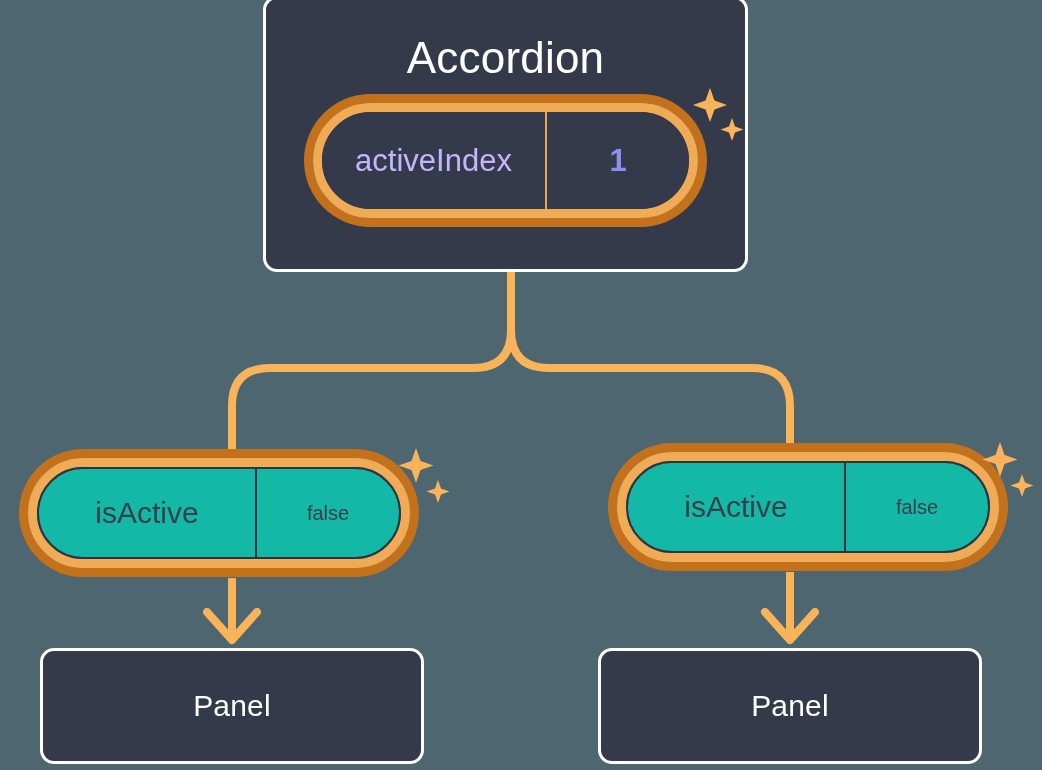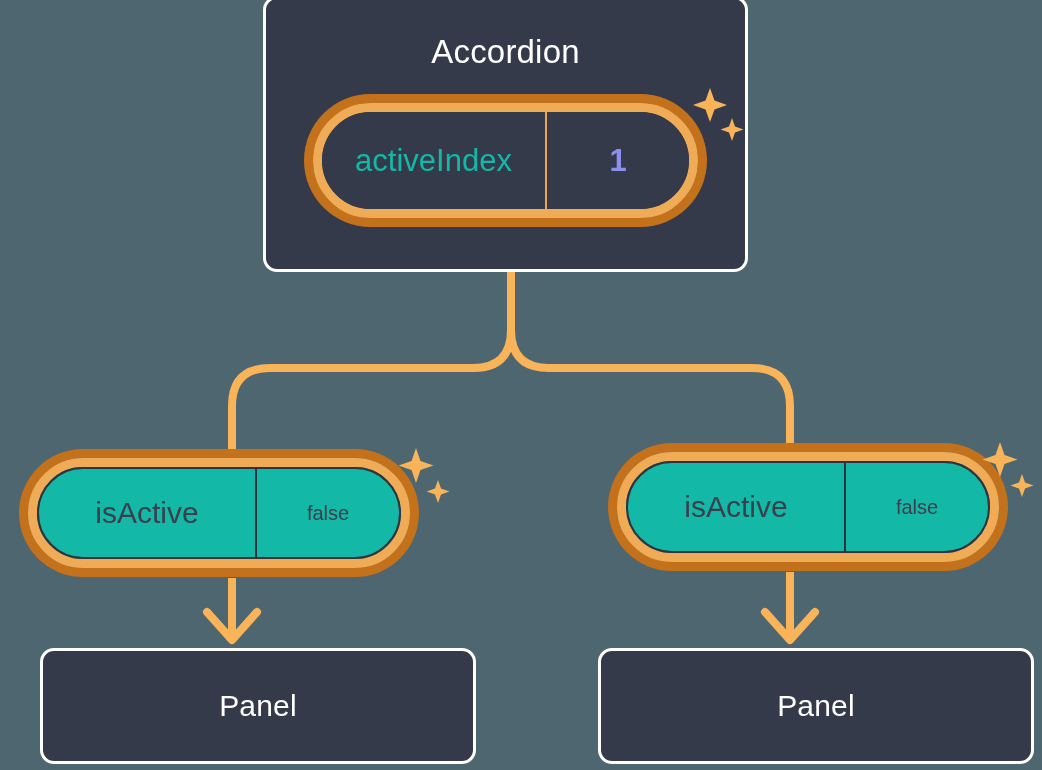--- a/index.html
+++ b/index.html
@@ -36,29 +36,29 @@
     border: 3px solid #ffffff;
     border-radius: 14px;
     box-sizing: border-box;
   }
   .node-title {
     position: absolute;
     left: 0;
     width: 100%;
     text-align: center;
     color: #ffffff;
-    font-size: 33px;
+    font-size: 44px;
     font-weight: 400;
     letter-spacing: 0.2px;
   }
 
   #accordion-box { left: 263px; top: -4px; width: 485px; height: 276px; }
   #accordion-box .node-title { top: 34px; }
 
-  .panel-box { top: 648px; width: 436px; height: 116px; padding-left: 48px; }
+  .panel-box { top: 648px; width: 384px; height: 116px; padding-left: 48px; }
   #panel-left-box  { left: 40px; }
   #panel-right-box { left: 598px; }
   .panel-box .node-title { top: 38px; font-size: 30px; }
 
   
   .pill {
     position: absolute;
     display: flex;
     align-items: stretch;
     box-sizing: border-box;
@@ -85,21 +85,21 @@
   
   #pill-active-index {
     left: 313px;
     top: 103px;
     width: 385px;
     height: 115px;
   }
   #pill-active-index .pill-inner { background: #343a4a; }
   #pill-active-index .pill-key {
     flex: 0 0 225px;
-    color: #14b8a6;
+    color: #c4b5fd;
     font-size: 31px;
     border-right: 2px solid #e9a552;
   }
   #pill-active-index .pill-val {
     flex: 1;
     color: #8b8ff0;
     font-size: 31px;
     font-weight: 700;
   }
 

